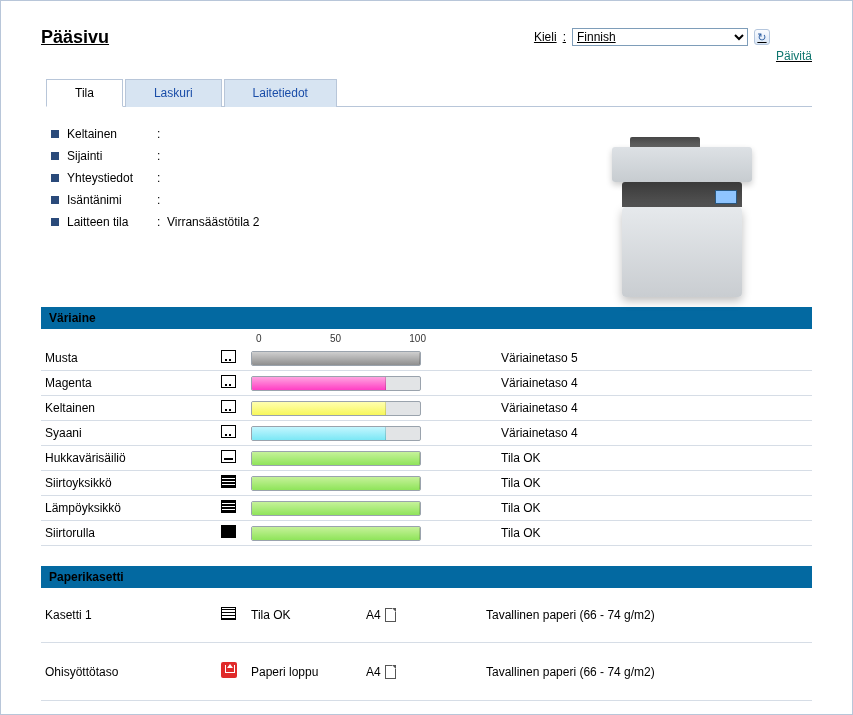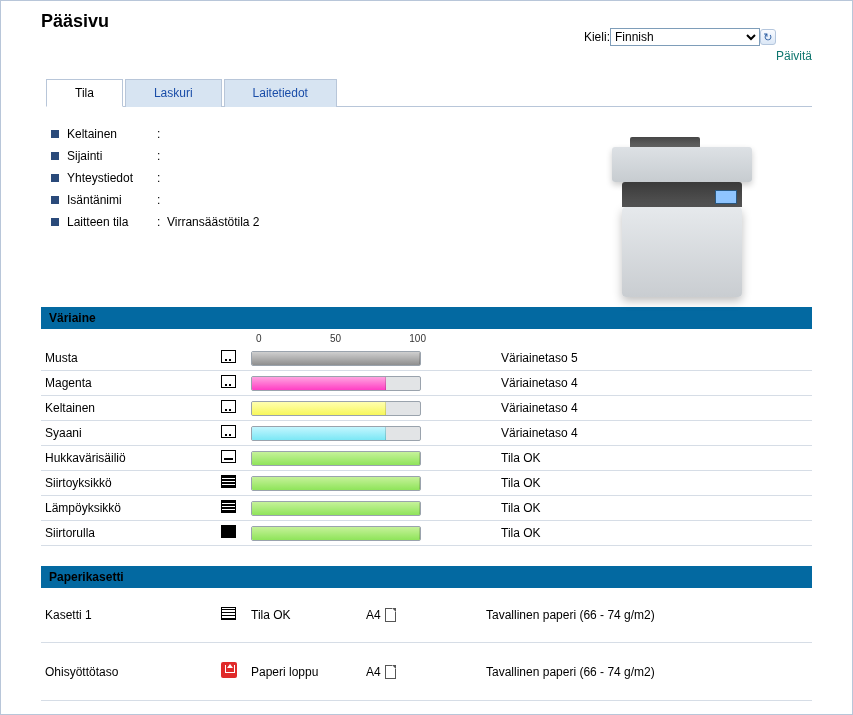--- a/index.html
+++ b/index.html
@@ -13,35 +13,37 @@
   .page {
     width: 853px;
     height: 715px;
     border: 1px solid #b8c6d9;
     padding: 10px 40px 0 40px;
     position: relative;
   }
   .header {
     display: flex;
     justify-content: space-between;
-    align-items: flex-start;
+    align-items: center;
     margin-bottom: 15px;
+    text-decoration: underline;
   }
   .title {
     font-size: 18px;
     font-weight: bold;
     margin: 0;
   }
   .lang-box {
     display: flex;
     align-items: center;
+    gap: 6px;
   }
   .lang-label { color:#000; }
   .lang-select {
-    width: 150px;
+    width: 176px;
     font-size: 12px;
     border: 1px solid #7e9db9;
     background: #fff;
   }
   .refresh-icon {
     width: 16px;
     height: 16px;
     border-radius: 3px;
     background: linear-gradient(#f9fbff,#dbe7f6);
     border: 1px solid #b4c6dd;

